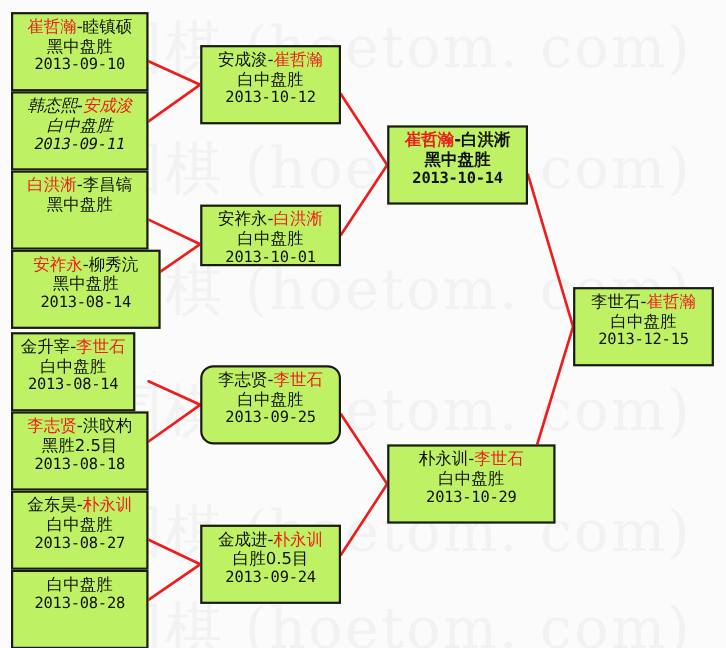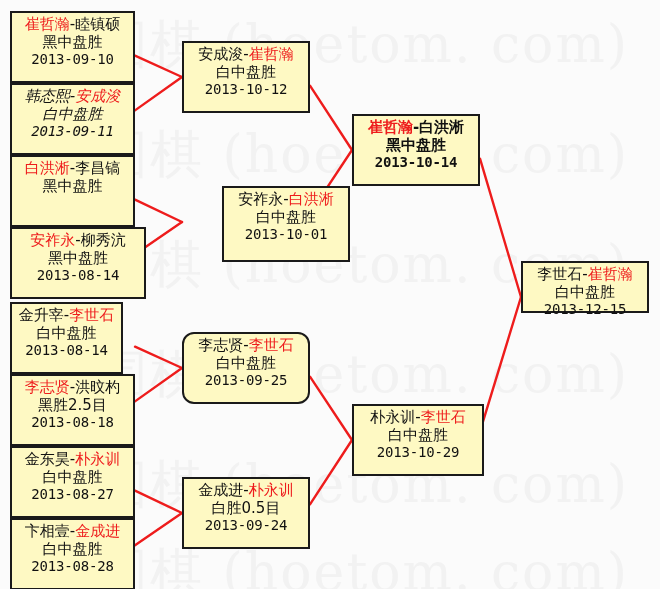--- a/index.html
+++ b/index.html
@@ -46,21 +46,21 @@
     inset: 0;
     z-index: 1;
     pointer-events: none;
   }
 
   
   .match {
     position: absolute;
     z-index: 2;
     box-sizing: border-box;
-    background: #fef9c3;
+    background: #bef264;
     border: 2px solid #1a1a1a;
     text-align: center;
     padding: 3px 2px 4px 2px;
     line-height: 1.18;
   }
   .match .row {
     display: block;
     white-space: nowrap;
     font-size: 15px;
     color: #111111;
@@ -142,54 +142,53 @@
         <span class="row players"><span class="p-win">李志贤</span><span class="dash">-</span><span class="p-lose">洪旼杓</span></span>
         <span class="row result">黑胜2.5目</span>
         <span class="row date">2013-08-18</span>
       </div>
       <div class="match" style="left: 10px; top: 446px; width: 125px; height: 72px;">
         <span class="row players"><span class="p-lose">金东昊</span><span class="dash">-</span><span class="p-win">朴永训</span></span>
         <span class="row result">白中盘胜</span>
         <span class="row date">2013-08-27</span>
       </div>
       <div class="match" style="left: 10px; top: 518px; width: 125px; height: 72px;">
-        <span class="row players"><span class="p-lose">卞相壹</span><span class="dash">-</span><span class="p-win">金成进</span></span>
         <span class="row result">白中盘胜</span>
         <span class="row date">2013-08-28</span>
       </div>
       <div class="match" style="left: 182px; top: 41px; width: 128px; height: 72px;">
         <span class="row players"><span class="p-lose">安成浚</span><span class="dash">-</span><span class="p-win">崔哲瀚</span></span>
         <span class="row result">白中盘胜</span>
         <span class="row date">2013-10-12</span>
       </div>
-      <div class="match" style="left: 182px; top: 186px; width: 128px; height: 76px; margin-left: 40px;">
+      <div class="match" style="left: 182px; top: 186px; width: 128px; height: 56px;">
         <span class="row players"><span class="p-lose">安祚永</span><span class="dash">-</span><span class="p-win">白洪淅</span></span>
         <span class="row result">白中盘胜</span>
         <span class="row date">2013-10-01</span>
       </div>
       <div class="match" style="left: 182px; top: 332px; width: 128px; height: 72px; border-radius: 12px;">
         <span class="row players"><span class="p-lose">李志贤</span><span class="dash">-</span><span class="p-win">李世石</span></span>
         <span class="row result">白中盘胜</span>
         <span class="row date">2013-09-25</span>
       </div>
       <div class="match" style="left: 182px; top: 477px; width: 128px; height: 72px;">
         <span class="row players"><span class="p-lose">金成进</span><span class="dash">-</span><span class="p-win">朴永训</span></span>
         <span class="row result">白胜0.5目</span>
         <span class="row date">2013-09-24</span>
       </div>
       <div class="match" style="left: 352px; top: 114px; width: 128px; height: 72px; font-weight: bold;">
         <span class="row players"><span class="p-win">崔哲瀚</span><span class="dash">-</span><span class="p-lose">白洪淅</span></span>
         <span class="row result">黑中盘胜</span>
         <span class="row date">2013-10-14</span>
       </div>
-      <div class="match" style="left: 352px; top: 404px; width: 132px; height: 72px;">
+      <div class="match" style="left: 352px; top: 404px; width: 153px; height: 72px;">
         <span class="row players"><span class="p-lose">朴永训</span><span class="dash">-</span><span class="p-win">李世石</span></span>
         <span class="row result">白中盘胜</span>
         <span class="row date">2013-10-29</span>
       </div>
-      <div class="match" style="left: 521px; top: 261px; width: 128px; height: 52px;">
+      <div class="match" style="left: 521px; top: 261px; width: 128px; height: 72px;">
         <span class="row players"><span class="p-lose">李世石</span><span class="dash">-</span><span class="p-win">崔哲瀚</span></span>
         <span class="row result">白中盘胜</span>
         <span class="row date">2013-12-15</span>
       </div>
     </div>
 
 </div>
 
 </body></html>

